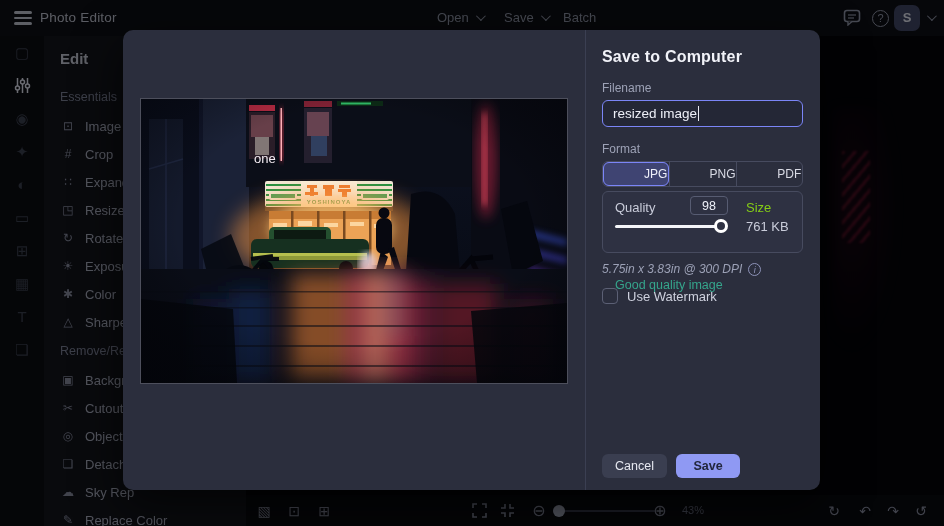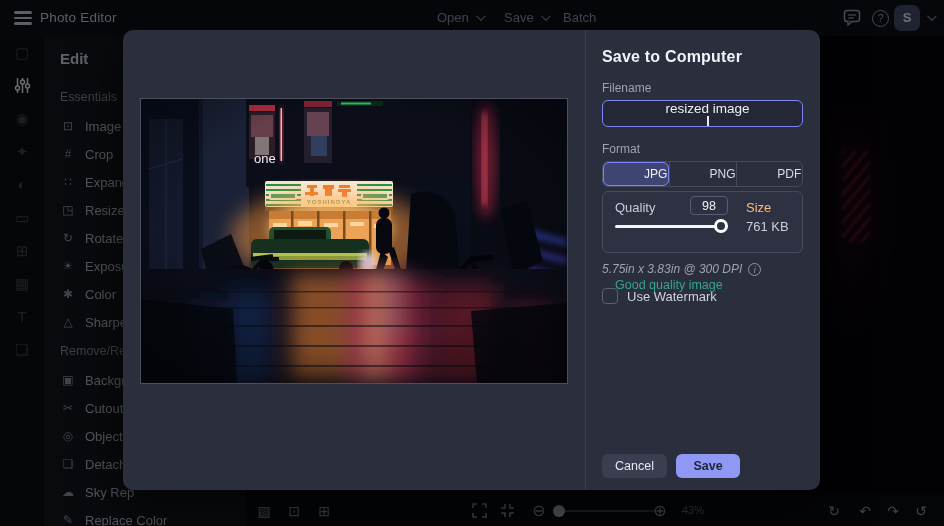--- a/index.html
+++ b/index.html
@@ -51,32 +51,32 @@
   .modal { position:absolute; left:123px; top:30px; width:697px; height:460px; background:#2b2e3d; border-radius:10px; z-index:10; box-shadow:0 14px 48px rgba(0,0,0,.65); }
   .divider { position:absolute; left:462px; top:0; width:1px; height:460px; background:#3b3f52; }
   .preview { position:absolute; left:18px; top:69px; width:426px; height:284px; outline:1px solid rgba(255,255,255,.16); background:#0a0e1a; }
   .dims { position:absolute; left:18px; top:412px; }
   .dims-label { font-size:12px; color:#8d92a6; }
   .dims-value { font-size:15px; font-weight:bold; color:#e9ebf3; margin-top:4px; letter-spacing:.3px; }
 
   .form { position:absolute; left:479px; top:0; width:201px; height:460px; }
   .form-title { margin-top:18px; font-size:16px; font-weight:bold; color:#f1f2f8; letter-spacing:.2px; }
   .field-label { margin-top:15px; font-size:12px; color:#9da2b6; }
-  .text-input { margin-top:5px; height:27px; border:1.6px solid #7b85f7; border-radius:6px; background:#242736; display:flex; align-items:center; padding-left:10px; font-size:13.5px; color:#eef0f8; cursor:text;flex-direction:column; }
+  .text-input { margin-top:5px; height:27px; border:1.6px solid #7b85f7; border-radius:6px; background:#242736; display:flex; align-items:center; padding-left:10px; font-size:13.5px; color:#eef0f8; cursor:text; }
   .caret { display:inline-block; width:1.2px; height:15px; background:#e8eaf2; margin-left:1px; }
 
   .seg { margin-top:5px; height:26px; display:flex; border:1px solid #474b5f; border-radius:6px; }
   .seg-cell { flex:1; display:flex; align-items:center; justify-content:center; font-size:12px; color:#d9dbe5; cursor:pointer;padding-left:40px; }
   .seg-cell + .seg-cell { border-left:1px solid #474b5f; }
   .seg-cell.selected { background:#3f4472; outline:1.6px solid #7b85f7; outline-offset:-1px; border-radius:6px; color:#eef0fa; }
 
   .qbox { margin-top:4px; height:62px; border:1px solid #474b5f; border-radius:6px; position:relative; background:#2e3142; }
   .q-label { position:absolute; left:12px; top:8px; font-size:13px; color:#c9ccda; }
   .q-value { position:absolute; left:87px; top:4px; width:38px; height:19px; border:1px solid #575c72; border-radius:4px; font-size:12.5px; color:#eef0f8; text-align:center; line-height:18px; cursor:text; }
-  .size-label { position:absolute; left:143px; top:8px; font-size:13px; color:#fdba74; }
+  .size-label { position:absolute; left:143px; top:8px; font-size:13px; color:#84cc16; }
   .size-value { position:absolute; left:143px; top:27px; font-size:13px; color:#c9ccda; }
   .slider { position:absolute; left:12px; top:33px; width:113px; height:3px; cursor:pointer; }
   .slider-track { position:absolute; left:0; top:0; width:105px; height:3px; background:#f4f5f9; border-radius:2px; }
   .slider-handle { position:absolute; left:99px; top:-6px; width:14px; height:14px; border-radius:50%; border:3.5px solid #fff; background:#2e3142; }
   .q-note { position:absolute; left:12px; top:44px; font-size:12.5px;margin-top:42px; }
 
   .dpi-line { margin-top:9px; font-size:12px; font-style:italic; color:#9ca1b6; display:flex; align-items:center; gap:6px; }
   .info-icon { width:13px; height:13px; border:1.3px solid #8d92b8; border-radius:50%; font-size:9px; font-style:italic; text-align:center; line-height:12px; color:#8d92b8; flex:none; cursor:pointer; }
 
   .wm-row { margin-top:12px; display:flex; align-items:center; gap:9px; }

